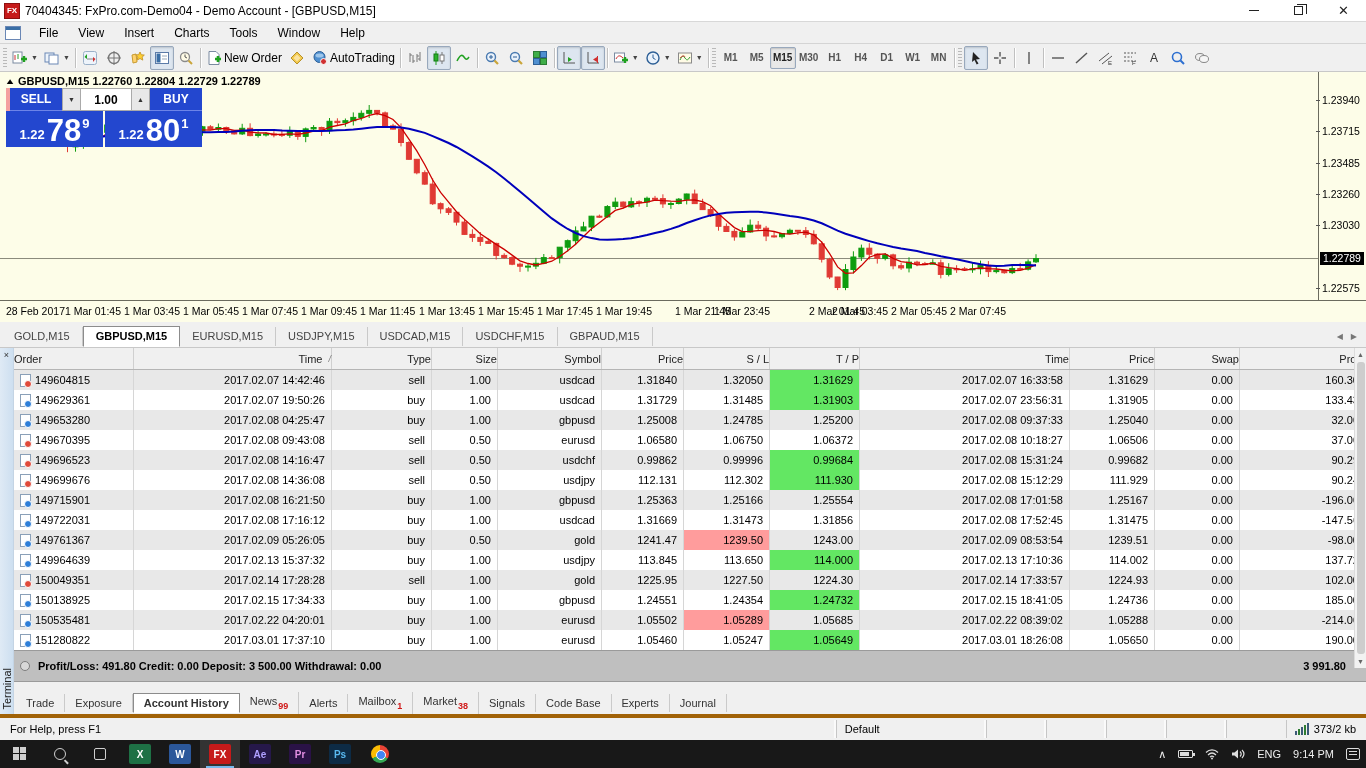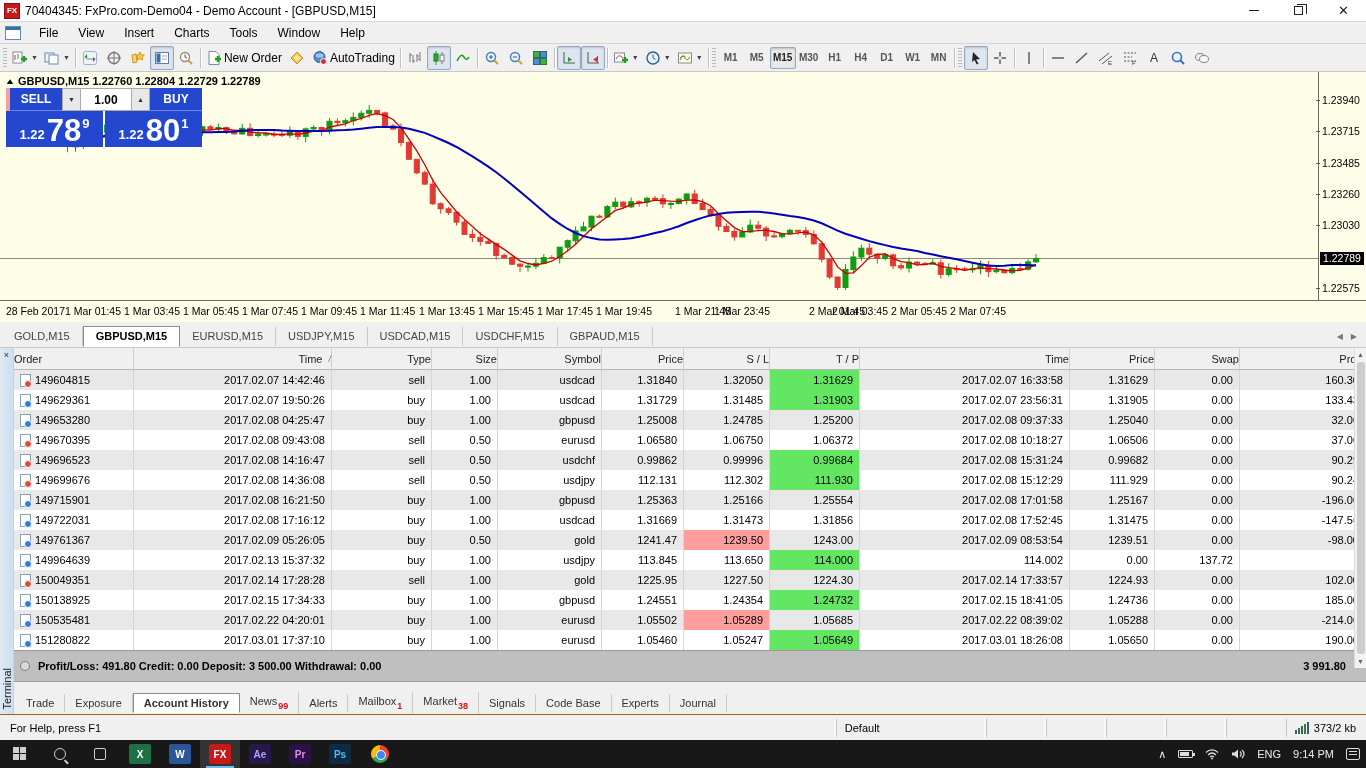--- a/index.html
+++ b/index.html
@@ -103,21 +103,21 @@
   .vscroll .arr { font-size:7px; color:#666; padding:3px 0; }
   .vscroll .thumb { width:8px; flex:1; margin:1px 0; background:#cdcdcd; border-radius:3px; }
 
   
   .term-tabs { height:24px; display:flex; align-items:center; padding:2px 2px 0 2px; background:#f0f0f0; }
   .ttab { padding:3px 10px; font-size:11px; color:#333; border-right:1px solid #cacaca; position:relative; }
   .ttab.active { background:#fff; border:1px solid #8c8c8c; border-bottom-color:#fff; font-weight:bold; }
   .ttab .badge { color:#d01818; font-size:9px; vertical-align:sub; margin-left:1px; font-weight:bold; }
 
   
-  .statusbar { height:26px; background:#f0f0f0; border-top:1px solid #a16207; display:flex; align-items:center; font-size:11px; }
+  .statusbar { height:26px; background:#f0f0f0; border-top:4px solid #a16207; display:flex; align-items:center; font-size:11px; }
   .sb-help { padding:0 10px; }
   .sb-cells { margin-left:auto; display:flex; height:100%; align-items:center; }
   .sb-cell { height:18px; display:flex; align-items:center; padding:0 8px; border-left:1px solid #c6c6c6; box-shadow:-2px 0 0 #fafafa; min-width:60px; }
   .sb-cell.profile { min-width:150px; }
   .sb-conn { display:flex; align-items:center; gap:5px; padding:0 10px 0 8px; border-left:1px solid #c6c6c6; height:18px; }
   .conn-bars { display:flex; align-items:flex-end; gap:1px; height:12px; }
   .conn-bars i { width:2px; background:#2e7d32; display:block; }
   .conn-bars i:nth-child(odd) { background:#3c5a78; }
 
   
@@ -984,20 +984,21 @@
             <span class="doc-ico buy"></span>
             <span>149964639</span>
           </span>
           <span class="cell">2017.02.13 15:37:32</span>
           <span class="cell">buy</span>
           <span class="cell">1.00</span>
           <span class="cell">usdjpy</span>
           <span class="cell">113.845</span>
           <span class="cell">113.650</span>
           <span class="cell hl-green">114.000</span>
+          <span class="cell">2017.02.13 17:10:36</span>
           <span class="cell">114.002</span>
           <span class="cell">0.00</span>
           <span class="cell">137.72</span>
         </div>
         <div class="grid-row trow">
           <span class="cell c-order">
             <span class="doc-ico sell"></span>
             <span>150049351</span>
           </span>
           <span class="cell">2017.02.14 17:28:28</span>

